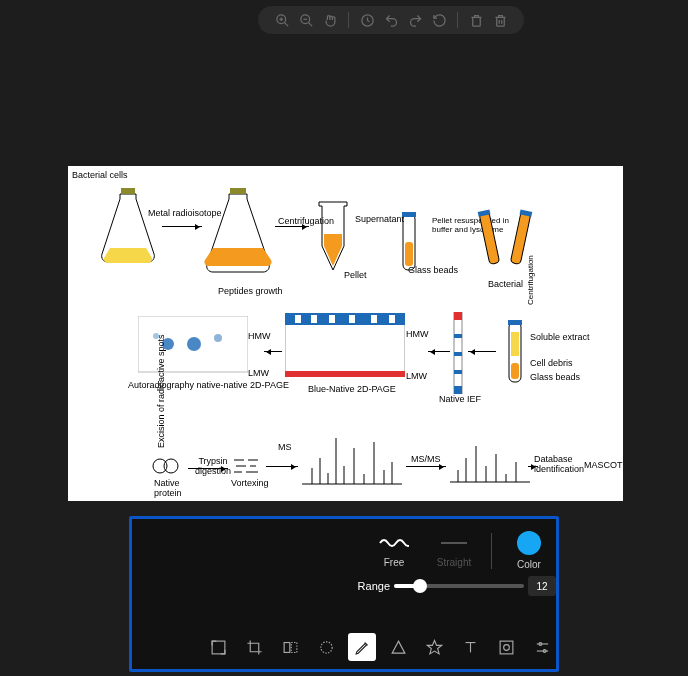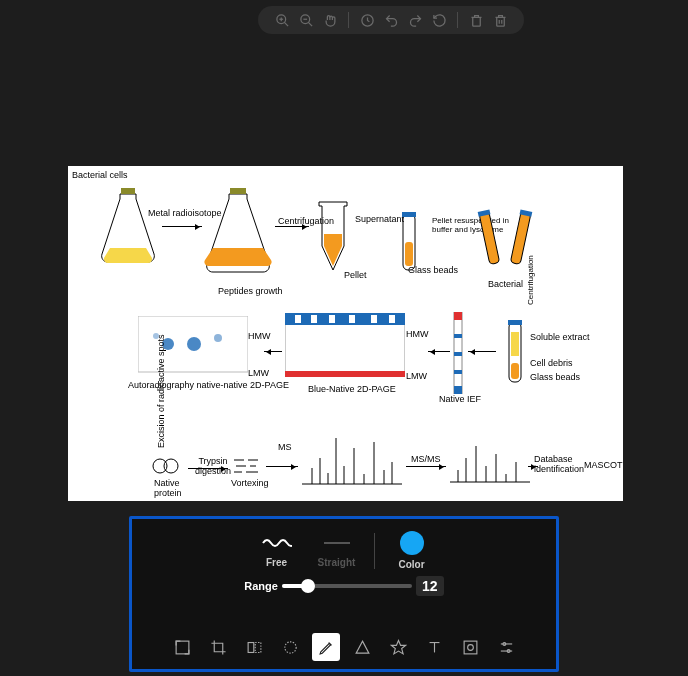--- a/index.html
+++ b/index.html
@@ -74,25 +74,24 @@
   .bottom-panel {
     position: absolute;
     left: 129px;
     top: 516px;
     width: 430px;
     height: 156px;
     background: #111;
     border: 3px solid #0a56c9;
     display: flex;
     flex-direction: column;
-    align-items: center;
+    align-items: flex-end;
     justify-content: space-between;
     padding: 12px 0 8px;
     border-radius: 2px;
-    font-weight: bold;
   }
   .pen-row {
     display: flex;
     align-items: center;
     gap: 6px;
   }
   .pen-group {
     display: flex;
     flex-direction: column;
     align-items: center;
@@ -127,21 +126,21 @@
   .slider .fill { position:absolute; left:0; top:0; bottom:0; width:20%; background:#fff; border-radius:2px;}
   .slider .thumb {
     position:absolute; top:50%; left:20%;
     transform: translate(-50%,-50%);
     width:14px; height:14px; border-radius:50%;
     background:#fff;
   }
   .range-val {
     background:#2a2a2a; width:28px; height:20px;
     display:flex; align-items:center; justify-content:center;
-    font-size:14px; color:#fff; border-radius:3px;
+    font-size:10px; color:#fff; border-radius:3px;
   }
 
   .tool-row {
     display:flex; align-items:center; gap: 8px;
     margin-top: auto;
     padding-top: 10px;
   }
   .tool-row .tbtn {
     width:28px; height:28px;
     display:flex; align-items:center; justify-content:center;

